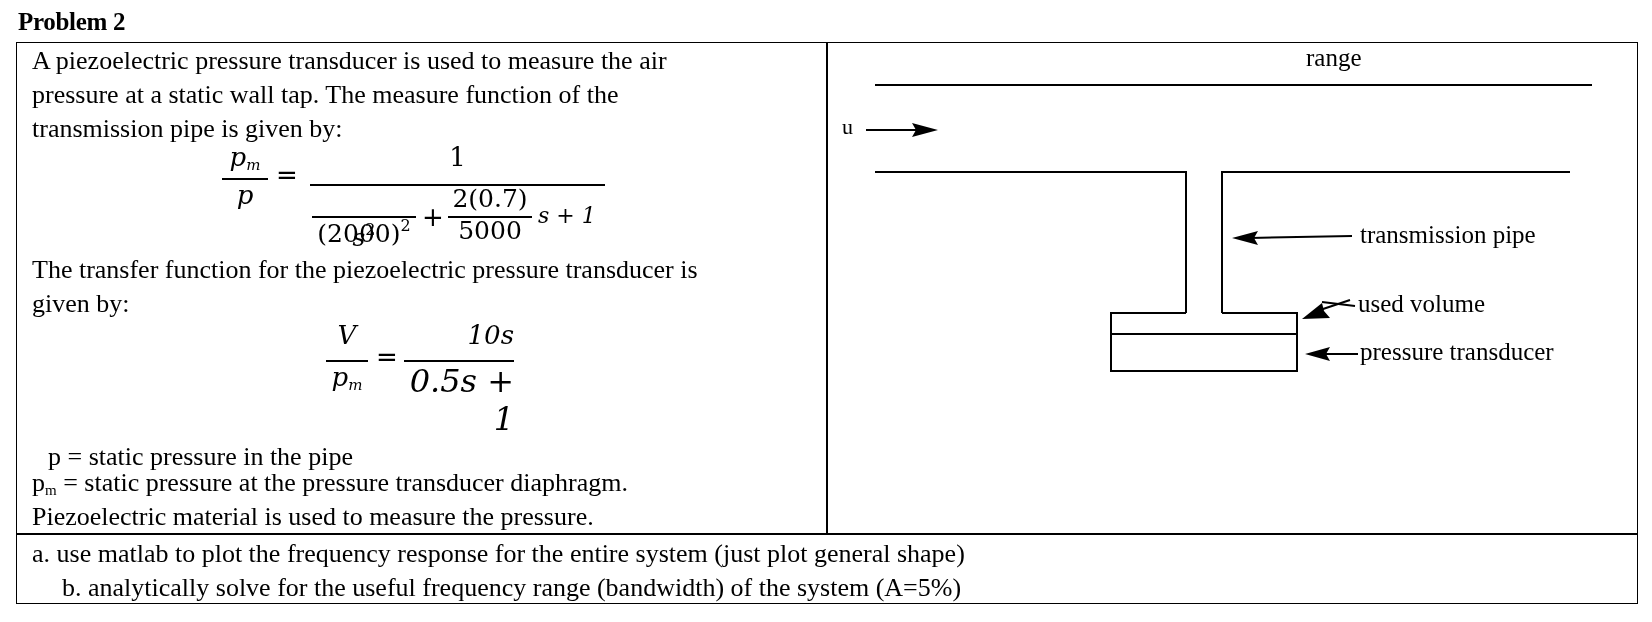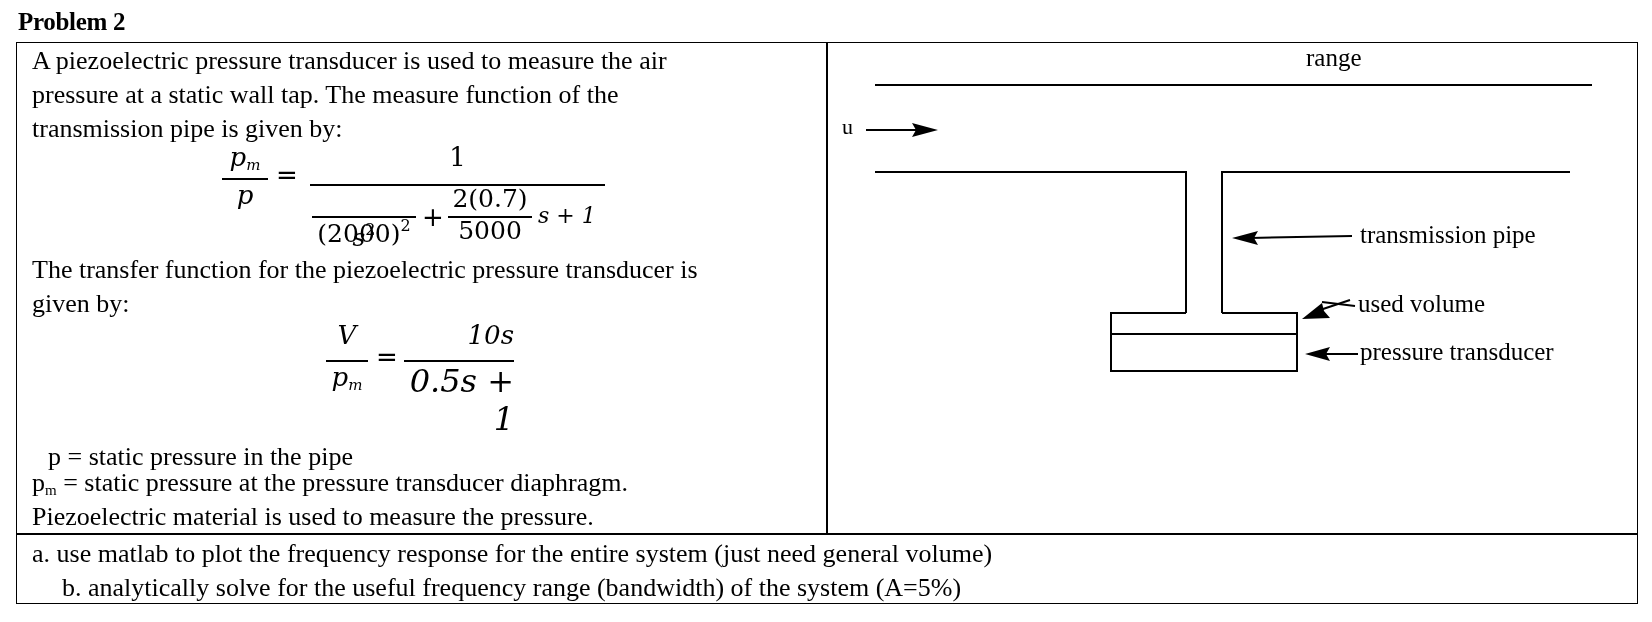--- a/index.html
+++ b/index.html
@@ -87,21 +87,21 @@
   <div class="bar" style="left:404px; top:360px; width:110px;"></div>
   <div class="frac math" style="left:404px; top:362px; width:110px; font-size:32px;text-align:right;">0.5s + 1</div>
 </div>
 
 <div class="text" style="left:48px; top:432px;margin-top:8px;">p = static pressure in the pipe</div>
 <div class="text" style="left:32px; top:466px;">
   <span>p</span><span class="sub">m</span><span> = static pressure at the pressure transducer diaphragm.</span>
 </div>
 <div class="text" style="left:32px; top:500px;">Piezoelectric material is used to measure the pressure.</div>
 
-<div class="text" style="left:32px; top:537px;">a.  use matlab to plot the frequency response for the entire system (just need general volume)</div>
+<div class="text" style="left:32px; top:537px;">a.  use matlab to plot the frequency response for the entire system (just plot general shape)</div>
 <div class="text" style="left:32px; top:571px;margin-left:30px;">b.  analytically solve for the useful frequency range (bandwidth) of the system (A=5%)</div>
 
 <div>
   <svg class="diagram" width="1652" height="622">
 
     <line x1="875" y1="85" x2="1592" y2="85" stroke="#000" stroke-width="2"></line>
     <polyline points="875,172 1186,172 1186,313" fill="none" stroke="#000" stroke-width="2"></polyline>
     <polyline points="1570,172 1222,172 1222,313" fill="none" stroke="#000" stroke-width="2"></polyline>
 
     <polyline points="1186,313 1111,313 1111,371 1297,371 1297,313 1222,313" fill="none" stroke="#000" stroke-width="2"></polyline>

